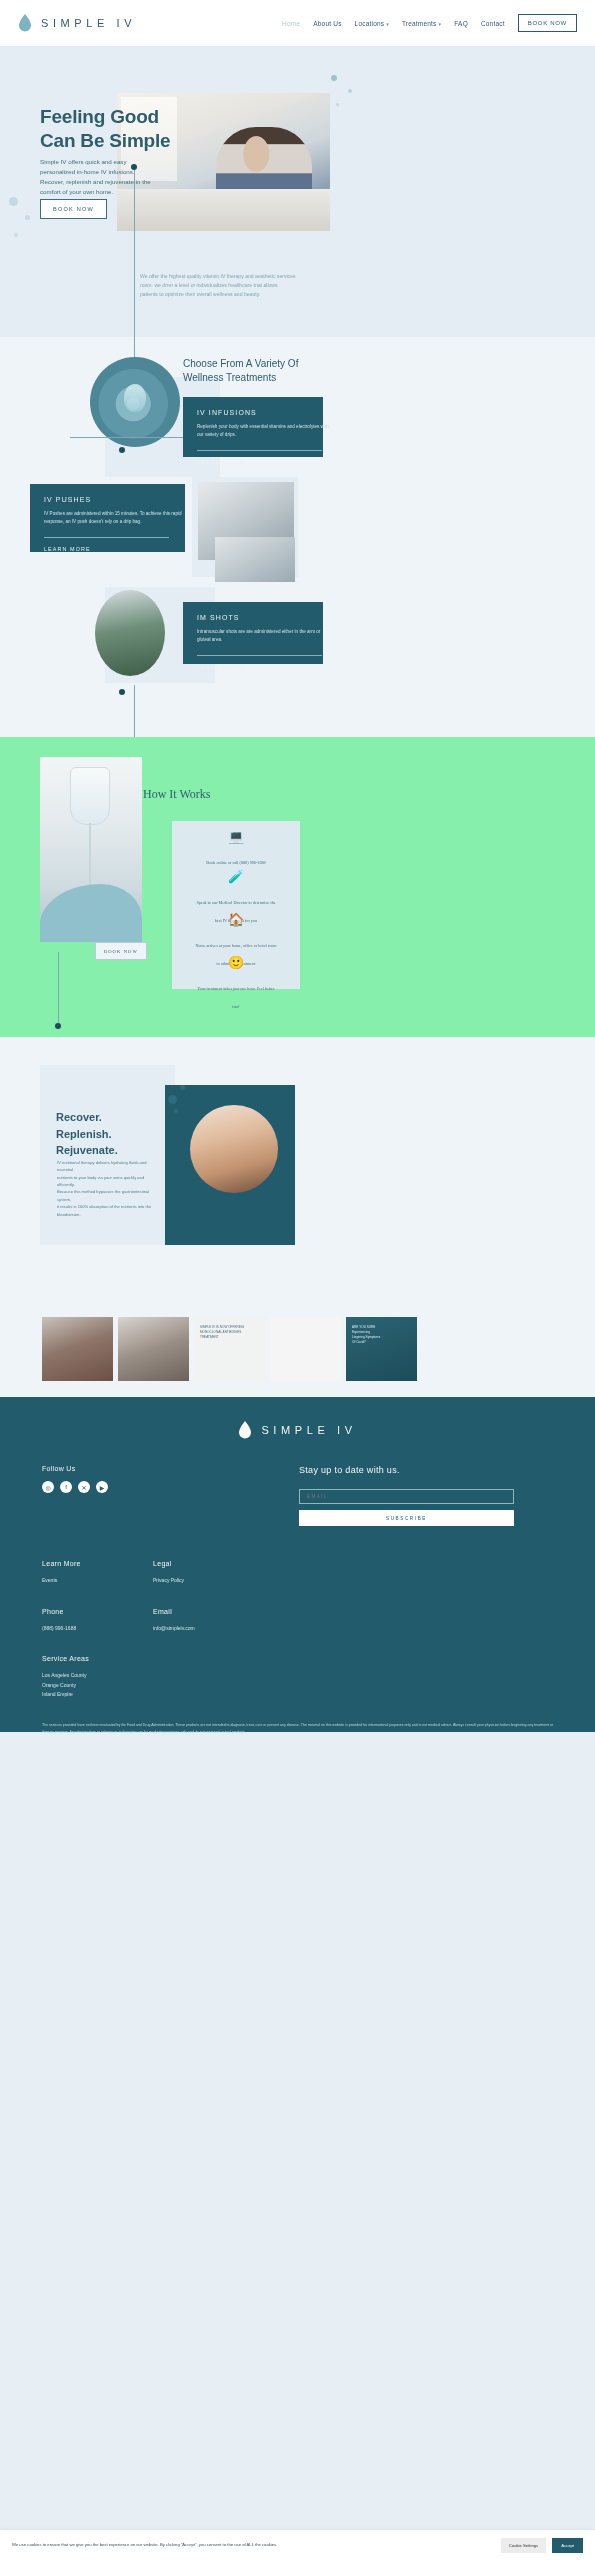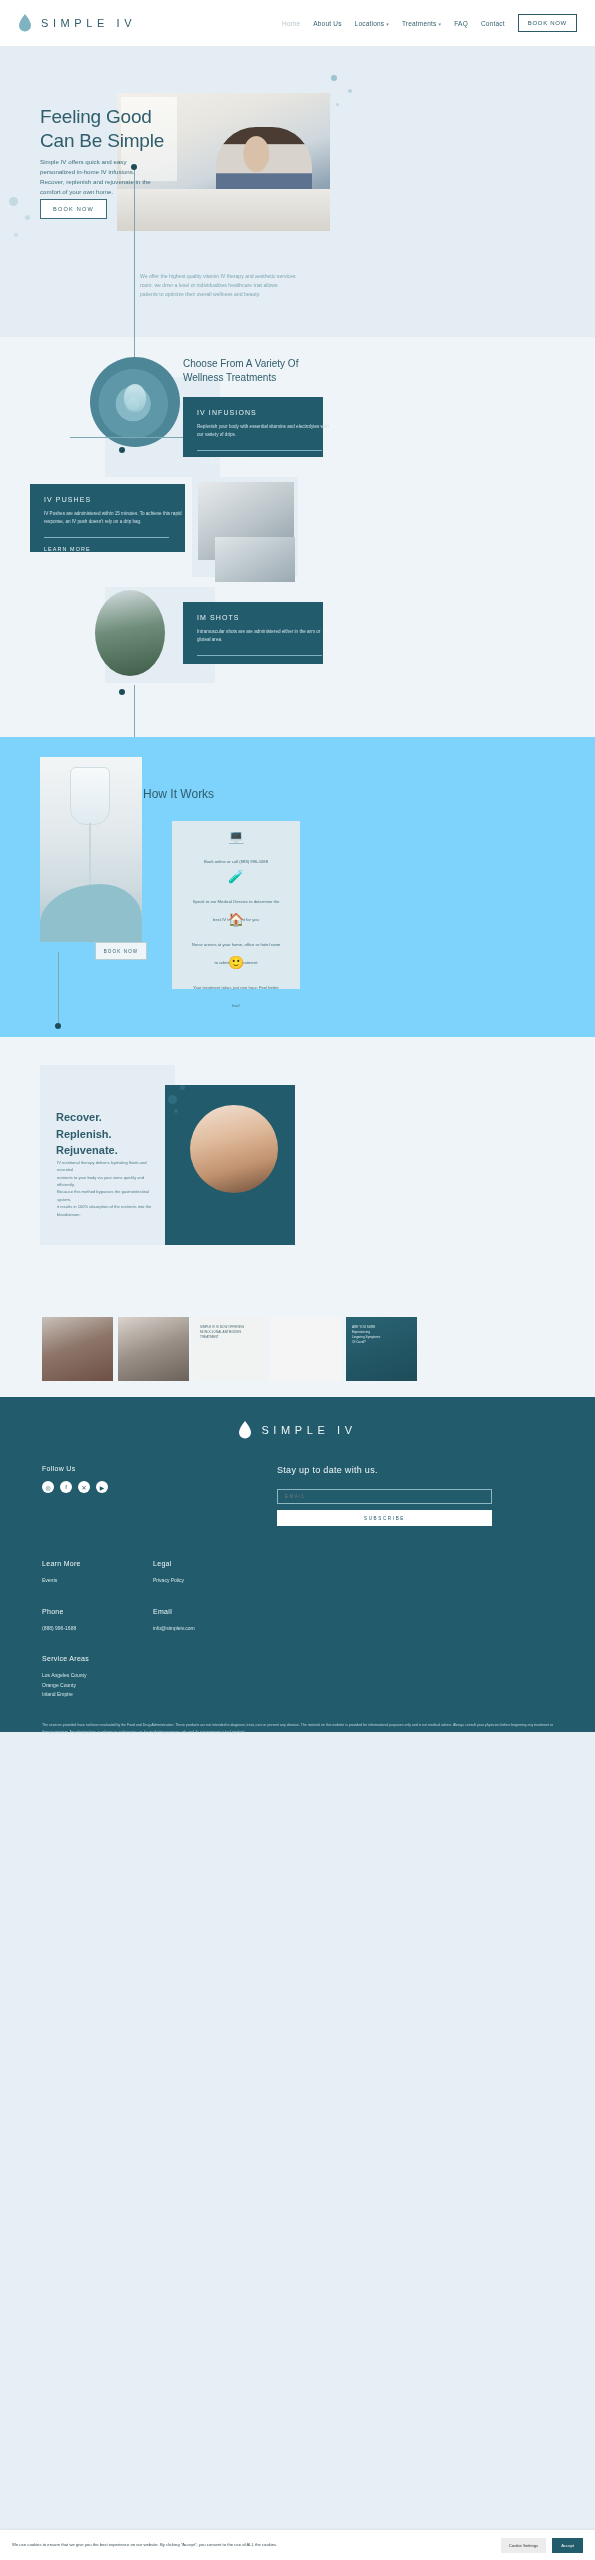--- a/index.html
+++ b/index.html
@@ -23,21 +23,21 @@
   .caret { font-size:5px; margin-left:2px; color:#6d929e; }
   .book-btn {
     border:1px solid #2c5a68; color:#2c5a68; font-size:6px; letter-spacing:.7px;
     padding:5px 9px; background:transparent; cursor:pointer; white-space:nowrap;
   }
   
   .hero { position:relative; height:215px; background:#e3edf3; overflow:hidden; }
   .hero .deco-dot { position:absolute; border-radius:50%; background:#9cc3ce; }
   .hero h1 {
     position:absolute; left:40px; top:58px; font-size:19px; line-height:1.28;
-    font-weight:400; color:#2f5d6c; letter-spacing:-.2px; z-index:4; white-space:pre-line;
+    font-weight:700; color:#2f5d6c; letter-spacing:-.2px; z-index:4; white-space:pre-line;
   }
   .hero p.sub {
     position:absolute; left:40px; top:110px; width:118px; font-size:6.2px;
     line-height:1.62; color:#3d6d7c; z-index:4; white-space:pre-line;
   }
   .hero .hero-btn {
     position:absolute; left:40px; top:152px; border:1px solid #3d6d7c;
     background:#fff; font-size:5.6px; letter-spacing:1.2px; padding:6px 12px;
     color:#34606e; z-index:4; cursor:pointer;
   }
@@ -92,21 +92,21 @@
   .card .card-rule { height:1px; background:#7fb0bd; margin:11px 0 8px; width:125px; }
   .card .card-link { font-size:5.4px; letter-spacing:1.1px; color:#eaf3f6; cursor:pointer; }
   .light-panel { position:absolute; background:#e3edf3; }
   .photo { position:absolute; overflow:hidden; }
   
   .ph-nurse { background:linear-gradient(150deg,#e7eaec 0%,#cfd6da 30%,#b9c3c8 55%,#8d9ca4 100%); }
   .ph-arm   { background:linear-gradient(150deg,#dfe5e8 0%,#c4ced3 40%,#9aa9b1 100%); }
   .ph-man   { background:linear-gradient(170deg,#d8dfe3 0%,#6f8e7a 45%,#3c5c48 100%); }
   .ph-iv    { background:linear-gradient(180deg,#f2f5f6 0%,#e2e9ec 40%,#cfdbe0 70%,#a8c3cb 100%); }
   
-  .how { position:relative; background:#7dd3fc; height:300px; }
+  .how { position:relative; background:#86efac; height:300px;font-family:Liberation Serif, serif; }
   .how-title { position:absolute; left:143px; top:50px; font-size:12px; color:#2f5d6c; font-weight:400; }
   .steps-panel { position:absolute; left:172px; top:84px; width:128px; height:168px; background:#dce9ef; }
   .step { position:absolute; width:108px; text-align:center; }
   .step .st-icon { font-size:13px; color:#3a6c7b; display:block; margin-bottom:5px; }
   .step .st-text { font-size:4.2px; line-height:1.7; color:#46707e; white-space:pre-line; }
   .how-book {
     position:absolute; left:95px; top:205px; width:52px; height:18px;
     background:#eef4f7; border:1px solid #b9ccd4; font-size:4.6px; letter-spacing:1.1px;
     color:#34606e; display:flex; align-items:center; justify-content:center; cursor:pointer;
   }
@@ -337,21 +337,21 @@
 <footer class="footer">
   <div class="f-logo">
     <span class="drop-icon">
       <svg width="14" height="18" viewBox="0 0 14 18">
           <path d="M7 0 C7 0 1 7 1 11.4 A6 6 0 0 0 13 11.4 C13 7 7 0 7 0 Z" fill="#ffffff"></path>
         </svg>
     </span>
     <span class="logo-text">SIMPLE IV</span>
   </div>
 
-  <div style="display:flex;gap:60px;margin-top:20px;">
+  <div style="display:flex;gap:82px;margin-top:20px;">
     <div style="width:175px;">
       <div class="f-h">Follow Us</div>
       <div class="socials">
         <span class="soc">◎</span>
         <span class="soc">f</span>
         <span class="soc">✕</span>
         <span class="soc">▶</span>
       </div>
     </div>
     <div style="width:215px;">

